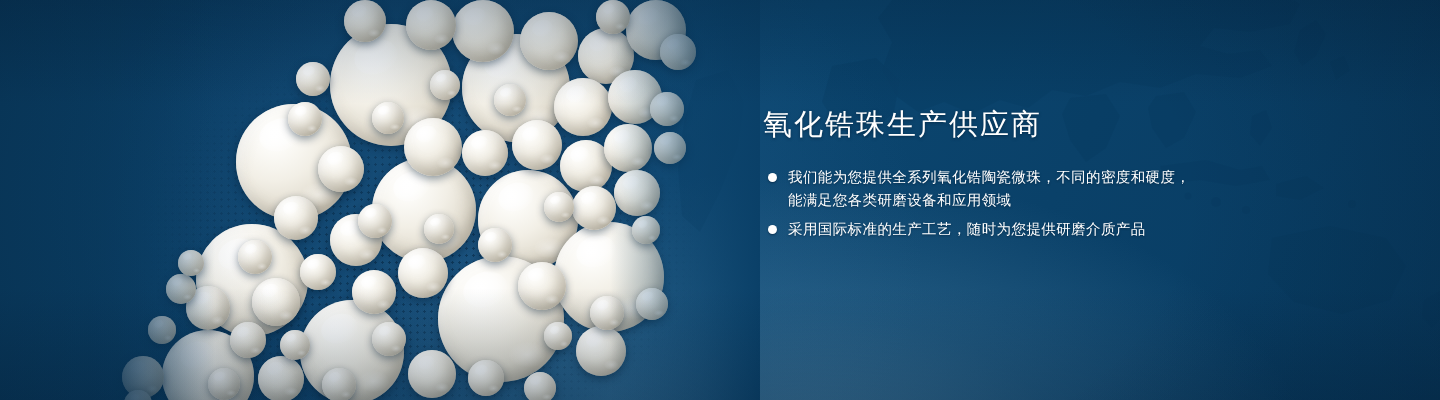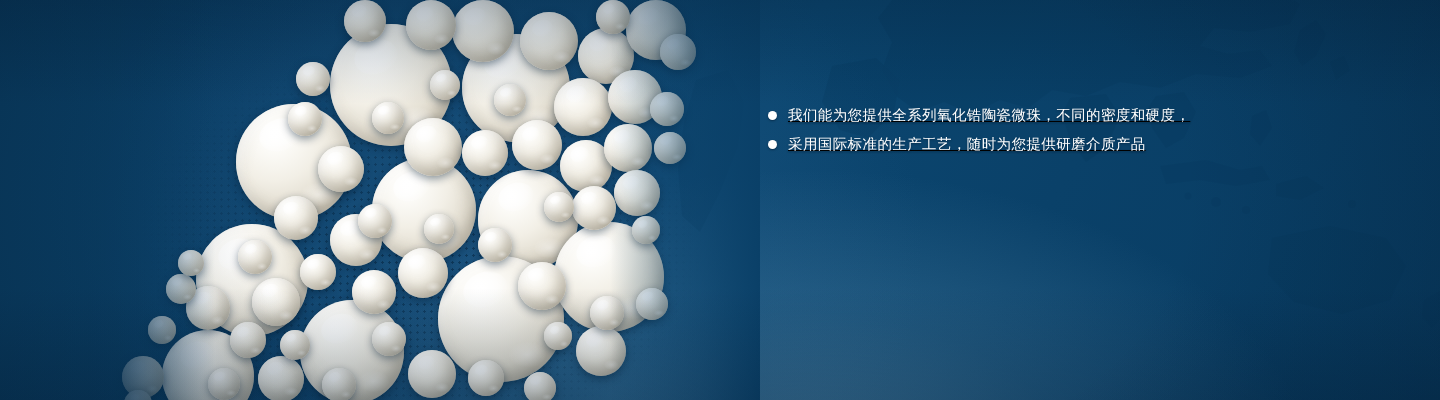--- a/index.html
+++ b/index.html
@@ -131,21 +131,20 @@
   }
   .bullets {
     list-style: none;
     margin: 0;
     padding: 0;
   }
   .bullet {
     position: relative;
     padding-left: 25px;
     margin-bottom: 6px;
-    text-decoration: underline;
   }
   .dot {
     position: absolute;
     left: 5px;
     top: 7px;
     width: 9px;
     height: 9px;
     border-radius: 50%;
     background: #ffffff;
     box-shadow: 0 1px 2px rgba(2,22,42,0.5);
@@ -275,25 +274,27 @@
     <div class="bead" style="left:178px; top:250px; width:26px; height:26px;"></div>
     <div class="bead" style="left:124px; top:390px; width:28px; height:28px;"></div>
 
     <div class="beads-fade"></div>
   </div>
 
   <div class="bg-topshade"></div>
   <div class="bg-vignette"></div>
 
   <div class="copy">
+    <h1 class="headline">氧化锆珠生产供应商</h1>
 
     <ul class="bullets">
       <li class="bullet">
         <span class="dot"></span>
         <span class="bullet-text">我们能为您提供全系列氧化锆陶瓷微珠，不同的密度和硬度，</span>
+        <span class="bullet-text">能满足您各类研磨设备和应用领域</span>
       </li>
       <li class="bullet">
         <span class="dot"></span>
         <span class="bullet-text">采用国际标准的生产工艺，随时为您提供研磨介质产品</span>
       </li>
     </ul>
   </div>
 
 </div>
 

